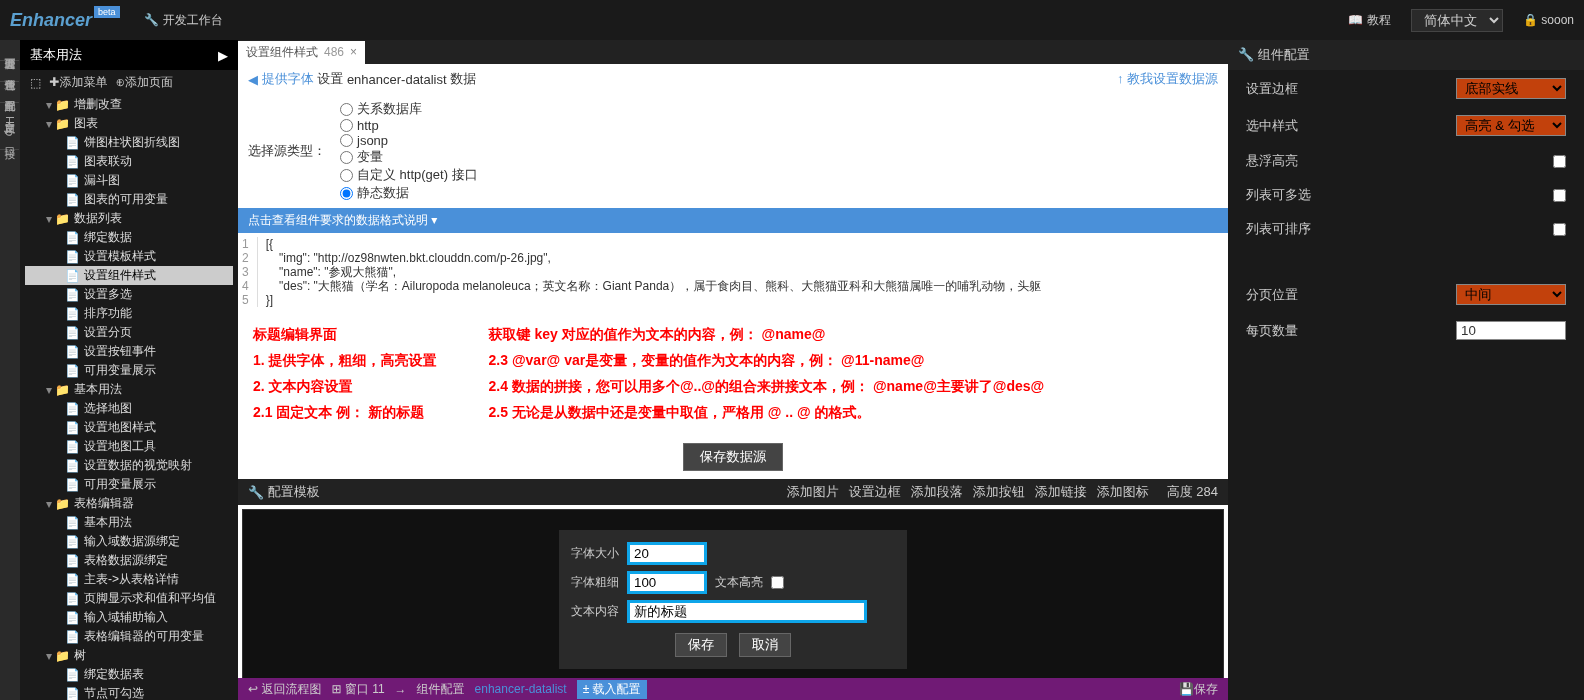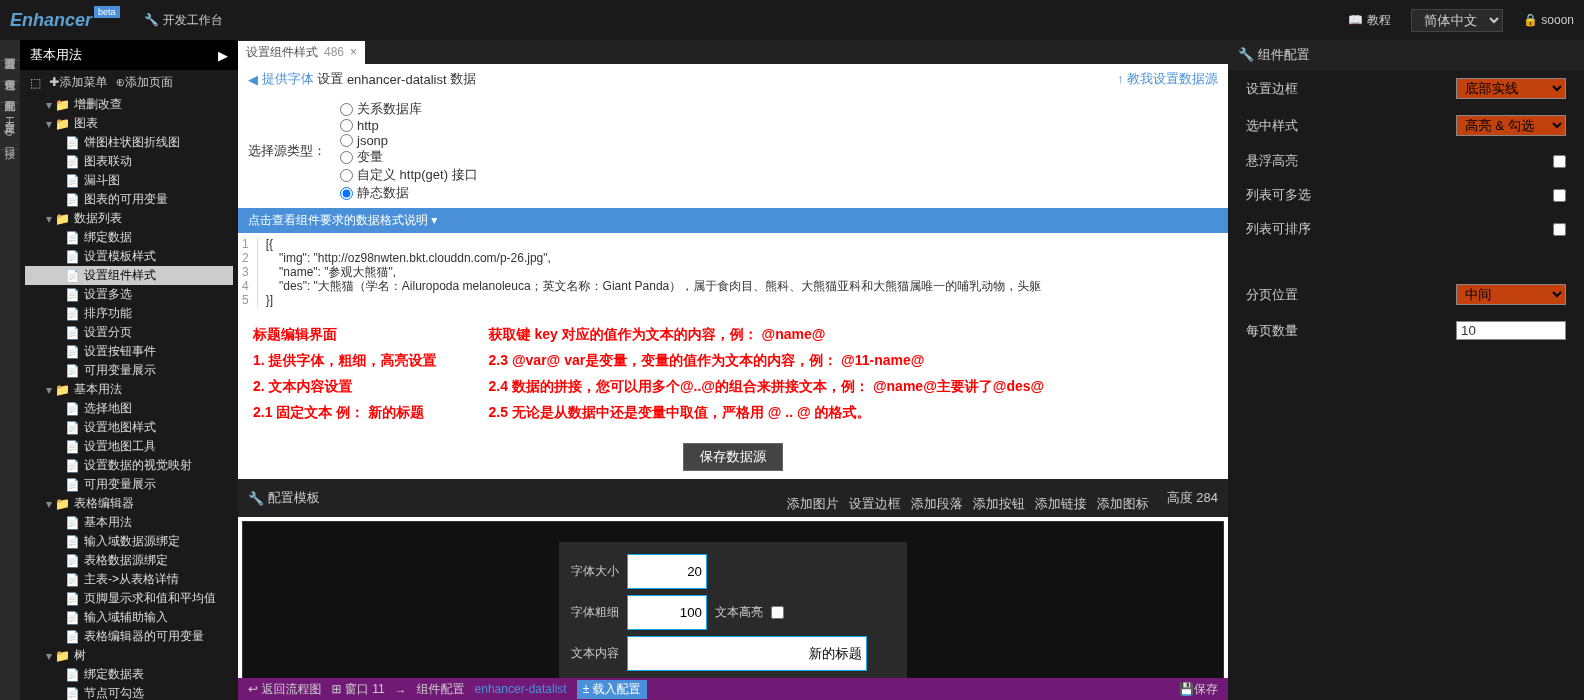--- a/index.html
+++ b/index.html
@@ -53,28 +53,28 @@
 .code-lines { padding-left: 8px; flex: 1; }
 .code-lines div { line-height: 14px; white-space: pre; }
 
 .annotations { padding: 10px 15px; color: red; font-size: 14px; font-weight: bold; display: flex; gap: 52px; }
 .ann-col { line-height: 26px; }
 
 .save-btn-bar { text-align: center; padding: 8px; }
 .btn-save-ds { background: #444; color: #fff; border: 1px solid #666; padding: 4px 16px; cursor: pointer; }
 
 .template-bar { background: #222; color: #ccc; padding: 4px 10px; display: flex; align-items: center; font-size: 13px; }
-.template-bar .actions { margin-left: auto; display: flex; gap: 10px; margin-top: 12px; }
+.template-bar .actions { margin-left: auto; display: flex; gap: 10px; }
 .template-bar .actions span { cursor: pointer; }
 .template-bar .height-info { margin-left: 18px; }
 
 .template-body { background: #111; padding: 20px; height: 280px; border: 1px solid #333; margin: 4px; }
 .title-editor { background: #2a2a2a; width: 348px; margin: 0 auto; padding: 12px; }
 .title-editor .row { display: flex; align-items: center; margin-bottom: 6px; gap: 8px; color: #ccc; }
-.title-editor input[type="text"] { background: #fff; border: 1px solid #0ea5e9; padding: 9px 4px; color: #000; width: 80px; text-align: right; }
+.title-editor input[type="text"] { background: #fff; border: 3px solid #0ea5e9; padding: 1px 4px; color: #000; width: 80px; }
 .title-editor input.wide { width: 240px; }
 .title-editor .btns { text-align: center; padding-top: 4px; }
 .title-editor .btns button { background: #444; color: #fff; border: 1px solid #666; padding: 2px 12px; margin: 0 4px; cursor: pointer; }
 .preview-title { color: #888; font-size: 20px; padding: 10px 0 0 0; }
 
 .bottom-crumb { position: absolute; bottom: 0; left: 0; right: 0; height: 22px; background: #701a75; display: flex; align-items: center; padding: 0 10px; color: #ccc; font-size: 12px; gap: 10px; }
 .bottom-crumb .badge { background: #4a90d9; color: #fff; padding: 1px 6px; }
 .bottom-crumb a { color: #4a90d9; }
 
 

